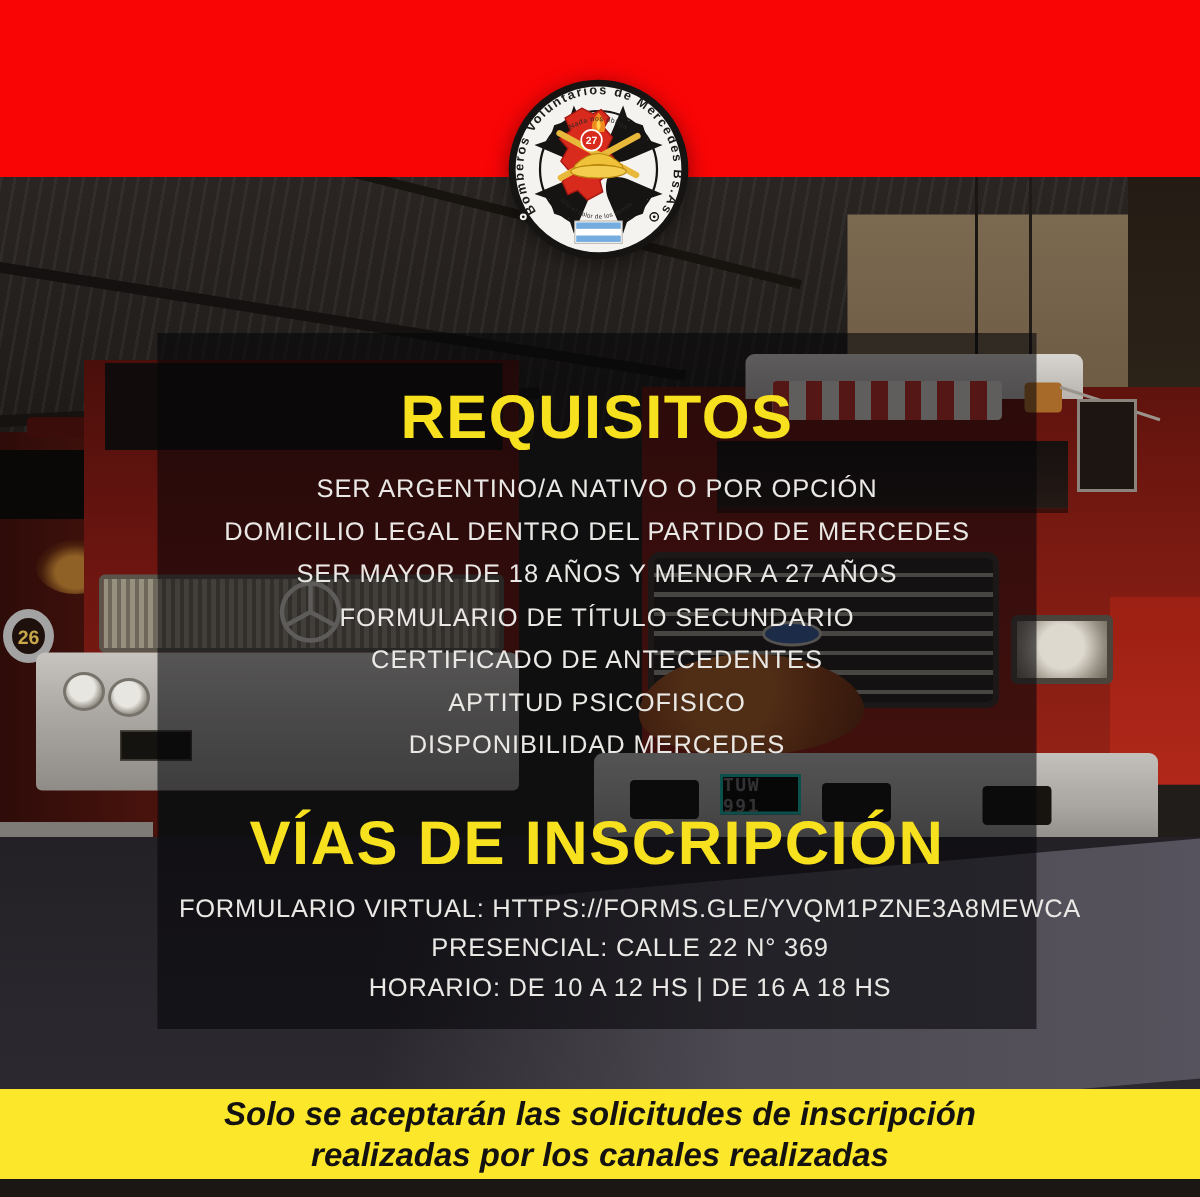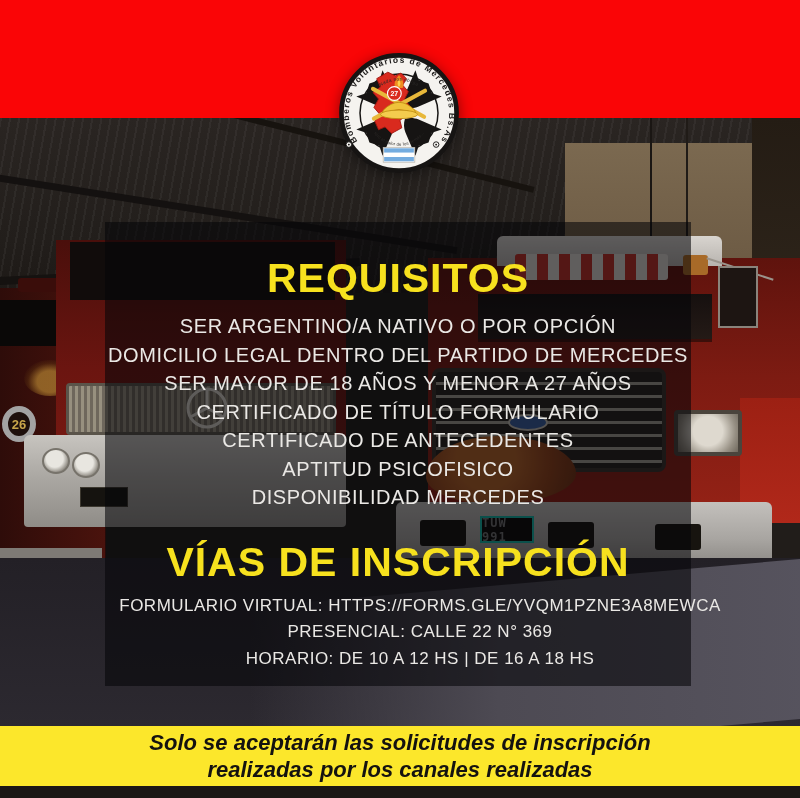--- a/index.html
+++ b/index.html
@@ -92,21 +92,21 @@
   
   .logo{left:334px;top:48px;width:130px;height:130px;z-index:4;filter:drop-shadow(0 3px 7px rgba(0,0,0,.45));}
 
   
   .panel{left:105px;top:222px;width:586px;height:464px;background:rgba(6,6,8,.58);z-index:5;
     display:flex;flex-direction:column;align-items:center;padding-top:34px;position:absolute;}
   .panel *{position:static;}
   .h-yellow{color:#f7e11e;font-weight:bold;font-size:41px;letter-spacing:1px;line-height:44px;
     text-align:center;white-space:nowrap;}
   .req-list{margin:12px 0 0 0;padding:0;list-style:none;text-align:center;}
-  .req-list li{color:#eae8e5;font-size:20px;letter-spacing:.6px;line-height:28.5px;white-space:nowrap;}
+  .req-list li{color:#eae8e5;font-size:17px;letter-spacing:.6px;line-height:28.5px;white-space:nowrap;}
   .vias-title{margin-top:28px;}
   .vias-list{margin:9px 0 0 0;padding:0;list-style:none;text-align:center;}
   .vias-list li{color:#eae8e5;font-size:17px;letter-spacing:.5px;line-height:26.5px;white-space:nowrap;margin-left:44px;}
 
   
   .footer{left:0;top:726px;width:800px;height:60px;background:#fce72b;z-index:6;
     display:flex;flex-direction:column;align-items:center;justify-content:center;}
   .footer div{position:static;color:#141210;font-weight:bold;font-style:italic;
     font-size:22px;line-height:27px;letter-spacing:0;white-space:nowrap;}
 </style>
@@ -229,21 +229,21 @@
       <rect x="54" y="117.4" width="32" height="4.6" fill="#74acdf"></rect>
     </g>
   </svg>
 
   <div class="panel">
     <div class="h-yellow">REQUISITOS</div>
     <ul class="req-list">
       <li>SER ARGENTINO/A NATIVO O POR OPCIÓN</li>
       <li>DOMICILIO LEGAL DENTRO DEL PARTIDO DE MERCEDES</li>
       <li>SER MAYOR DE 18 AÑOS Y MENOR A 27 AÑOS</li>
-      <li>CERTIFICADO DE TÍTULO FORMULARIO</li>
+      <li>FORMULARIO DE TÍTULO SECUNDARIO</li>
       <li>CERTIFICADO DE ANTECEDENTES</li>
       <li>APTITUD PSICOFISICO</li>
       <li>DISPONIBILIDAD MERCEDES</li>
     </ul>
     <div class="h-yellow vias-title">VÍAS DE INSCRIPCIÓN</div>
     <ul class="vias-list">
       <li>FORMULARIO VIRTUAL: HTTPS://FORMS.GLE/YVQM1PZNE3A8MEWCA</li>
       <li>PRESENCIAL: CALLE 22 N° 369</li>
       <li>HORARIO: DE 10 A 12 HS | DE 16 A 18 HS</li>
     </ul>

